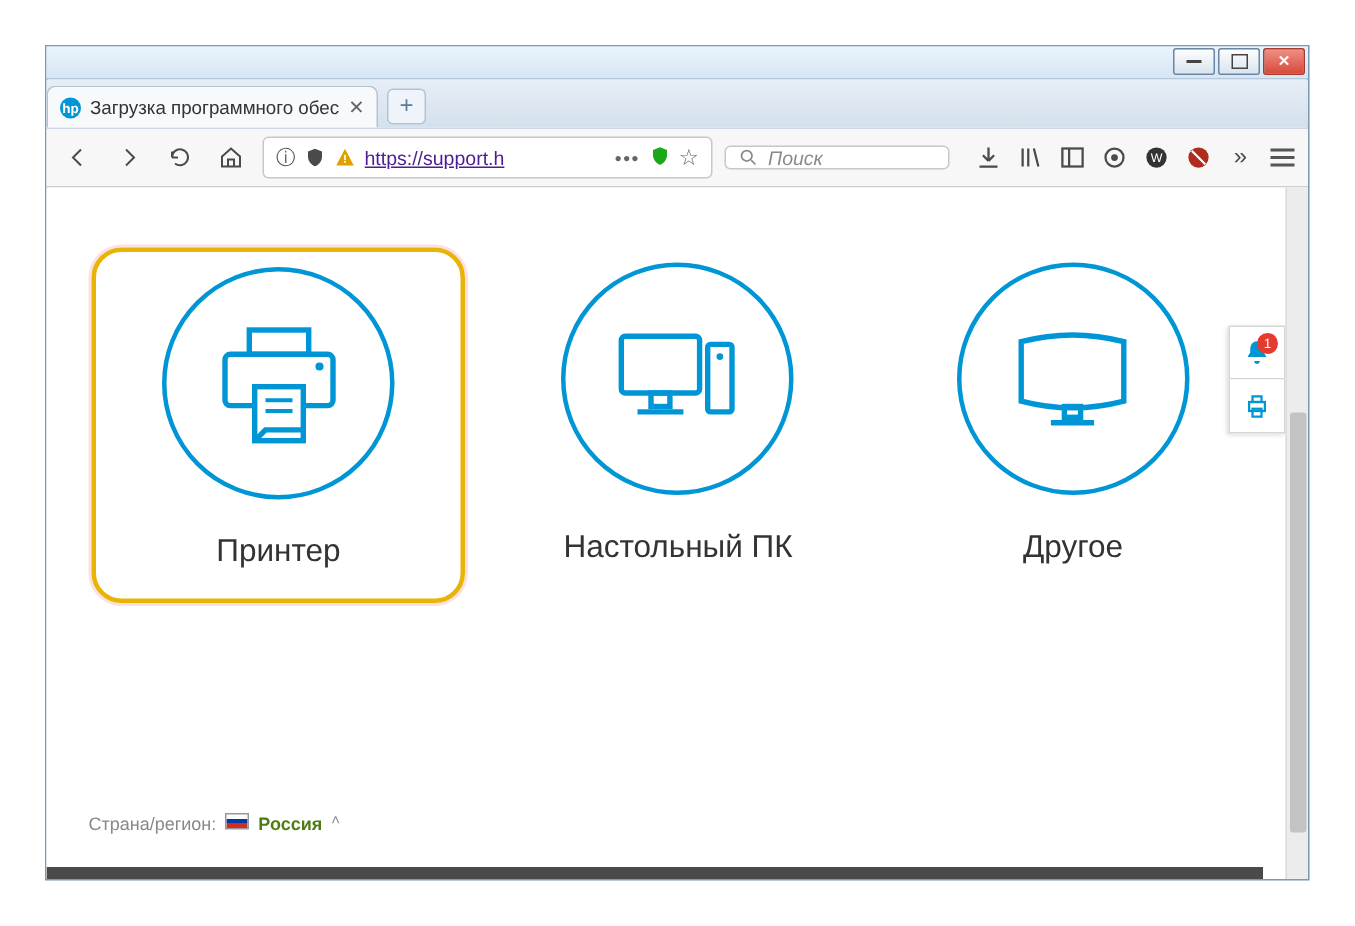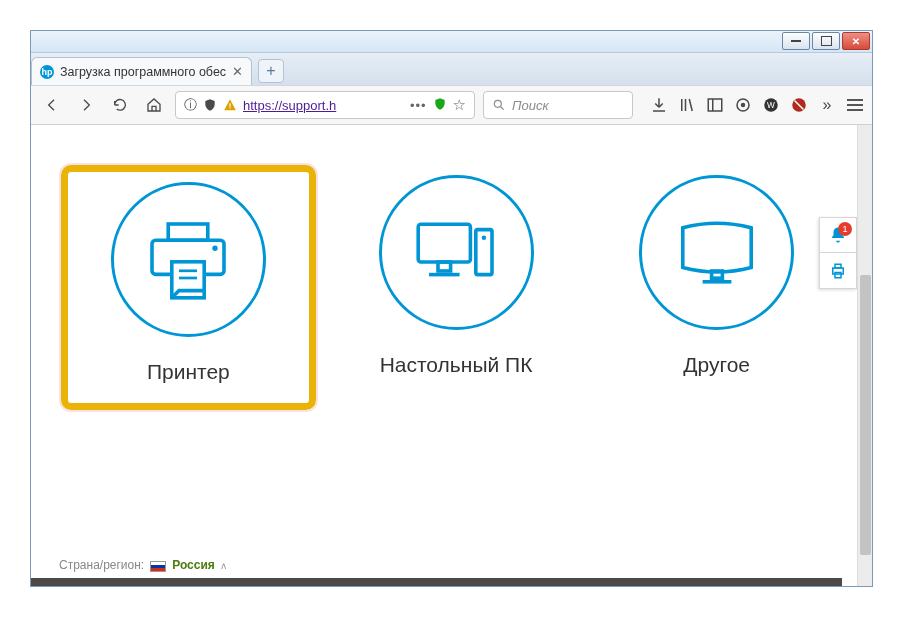--- a/index.html
+++ b/index.html
@@ -104,21 +104,21 @@
   }
   .urlbox .lock-warn {
     width:14px;height:14px;
   }
   .urlbox .addr { flex:1; overflow:hidden; white-space:nowrap; text-overflow:ellipsis; color:#4c1d95;text-decoration:underline;}
   .urlbox .dots { color:#666; letter-spacing:1px;}
   .shield { color:#18a818; font-size:14px;}
   .star { color:#666; font-size:15px;}
   .searchbox {
     flex: 0 0 150px;
-    height:28px;
+    height:16px;
     border:1px solid #c8c8c8;
     border-radius:4px;
     background:#fff;
     display:flex;align-items:center;
     padding:0 8px; gap:6px;
     font-size:13px; color:#8a8a8a;
     font-style: italic;
   }
   .tbar-icons { display:flex; align-items:center; gap:10px; margin-left:auto; color:#4a4a4a;}
   .tbar-icons span, .tbar-icons svg { width:18px; font-size:16px; display:flex; align-items:center; justify-content:center;}
@@ -149,45 +149,45 @@
   }
   .product-card {
     flex:1;
     display:flex;
     flex-direction:column;
     align-items:center;
     padding: 10px 4px 18px;
     cursor:pointer;
   }
   .product-card.highlighted {
-    border: 7px solid #eab308;
-    border-radius: 10px;
+    border: 3px solid #eab308;
+    border-radius: 20px;
     box-shadow: 0 0 0 2px rgba(228,59,46,.15);
     justify-content: center;
   }
   .circle {
     width: 155px; height:155px;
     border: 3px solid #0096d6;
     border-radius:50%;
     display:flex;align-items:center;justify-content:center;
     margin-bottom: 22px;
   }
   .circle svg { width:90px; height:90px; }
   .product-label {
     font-size: 21px;
     color:#333;
     text-align:center;
     line-height:1.25;
   }
   .region {
     position:absolute;
-    left: 28px; bottom: 14px;
+    left: 28px; bottom: 30px;
     font-size: 12px;
     color:#888;
-    display:flex;align-items:flex-end;gap:6px;
+    display:flex;align-items:flex-start;gap:6px;
   }
   .region .flag {
     width:16px;height:11px;
     display:inline-block;
     background: linear-gradient(to bottom, #fff 0 33%, #0039a6 33% 66%, #d52b1e 66% 100%);
     border:0.5px solid #999;
   }
   .region .name { color:#4d7c0f; font-weight:700;}
   .region .chev { color:#888; font-size:10px;}
   .bottom-stripe {

